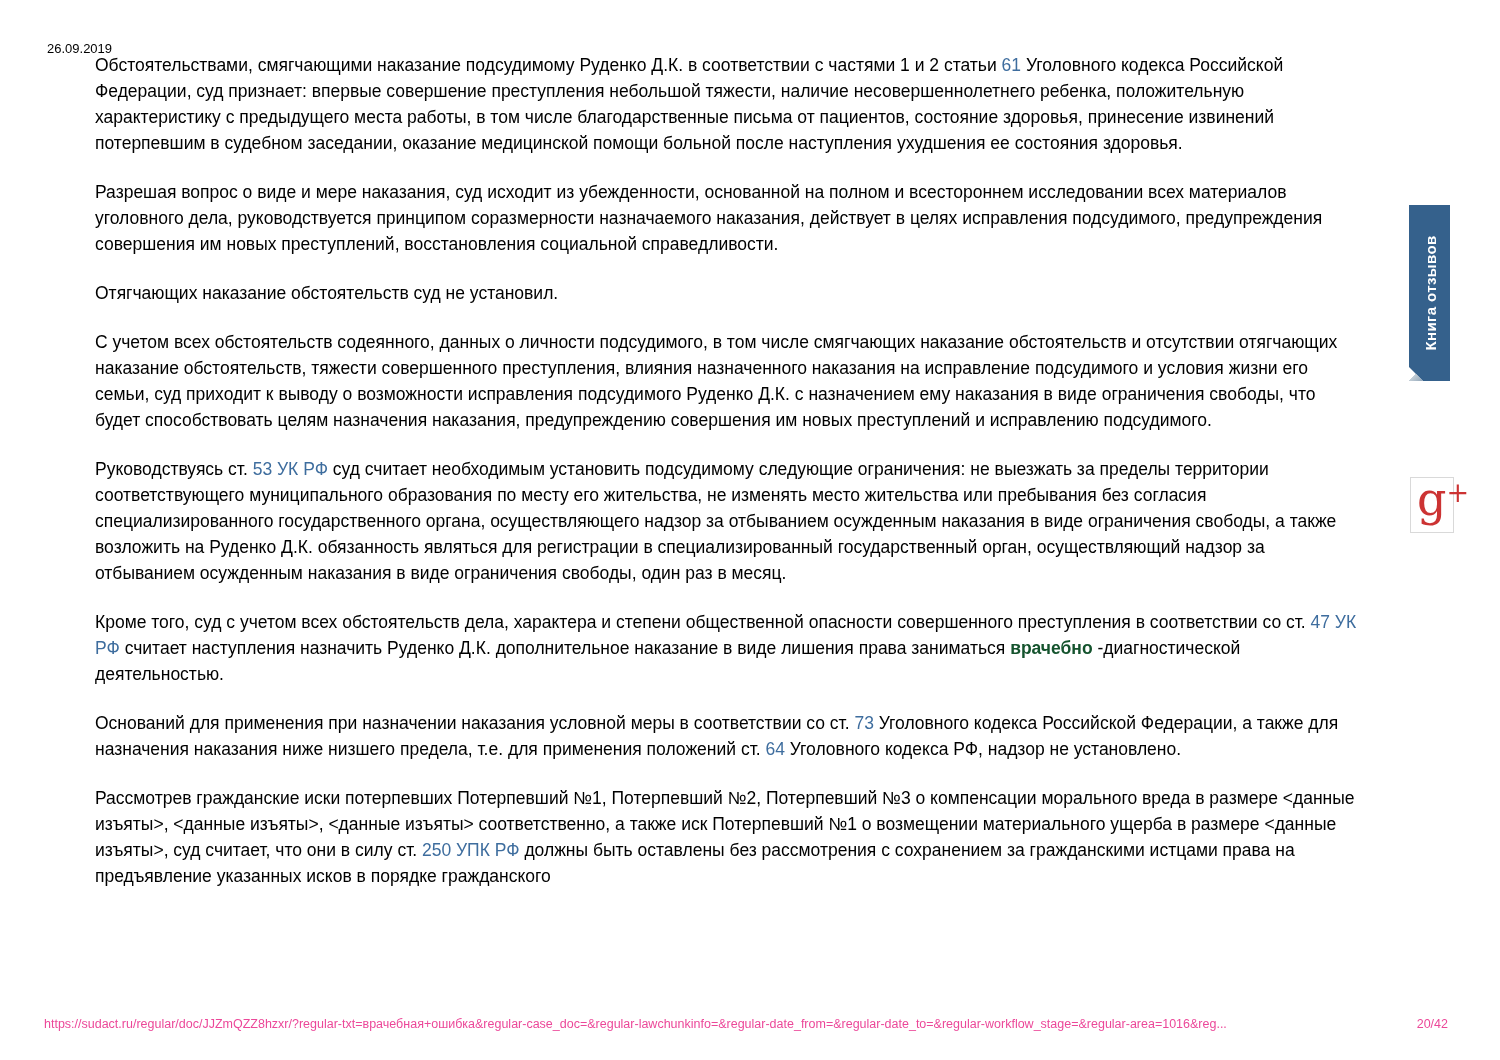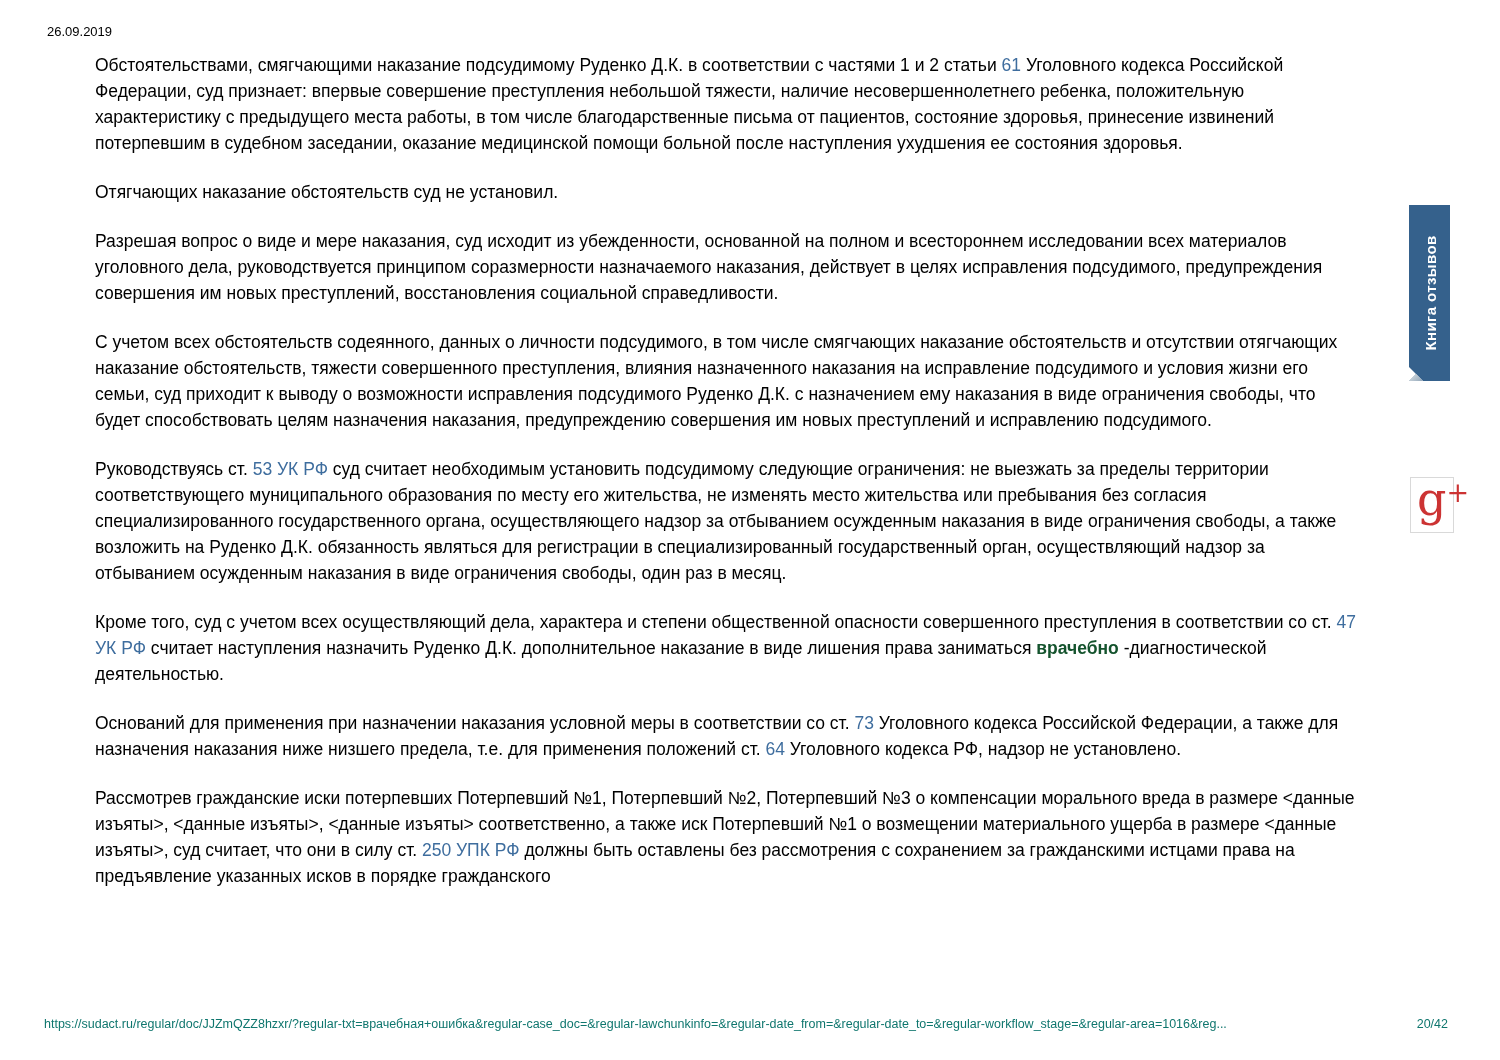--- a/index.html
+++ b/index.html
@@ -9,21 +9,21 @@
   .page {
     position: relative;
     width: 1500px;
     height: 1060px;
     background: #fff;
     overflow: hidden;
   }
 
   
   .print-header { position: absolute; top: 24px; left: 0; right: 0; height: 16px; font-size: 13px; color: #000; }
-  .header-date { position: absolute; left: 47px; top: 0; white-space: nowrap; text-align: right; }
+  .header-date { position: absolute; left: 47px; top: 17px; white-space: nowrap; text-align: right; }
   .header-title { position: absolute; left: 812px; top: 0; transform: translateX(-50%); white-space: nowrap; }
 
   
   .doc-body {
     position: absolute;
     left: 95px;
     top: 52px;
     width: 1263px;
     font-size: 17.5px;
     line-height: 26px;
@@ -93,44 +93,44 @@
   .gplus-plus { font-size: 27px; position: relative; top: -13px; left: 0px; }
 
   
   .print-footer {
     position: absolute;
     left: 44px;
     right: 52px;
     top: 1017px;
     height: 16px;
     font-size: 12.5px;
-    color: #0f766e;
+    color: #ec4899;
     display: flex;
     justify-content: space-between;
     align-items: flex-start;
   }
   .footer-url { white-space: nowrap; overflow: hidden; }
   .footer-page { white-space: nowrap; margin-left: 24px; }
 </style>
 </head>
 <body>
 
 <div class="page">
 
   <div class="print-header">
     <span class="header-date">26.09.2019</span>
   </div>
 
   <div class="doc-body">
       <p class="para"><span>Обстоятельствами, смягчающими наказание подсудимому Руденко Д.К. в соответствии с частями 1 и 2 статьи </span><a>61</a><span> Уголовного кодекса Российской Федерации, суд признает: впервые совершение преступления небольшой тяжести, наличие несовершеннолетнего ребенка, положительную характеристику с предыдущего места работы, в том числе благодарственные письма от пациентов, состояние здоровья, принесение извинений потерпевшим в судебном заседании, оказание медицинской помощи больной после наступления ухудшения ее состояния здоровья.</span></p>
+      <p class="para"><span>Разрешая вопрос о виде и мере наказания, суд исходит из убежденности, основанной на полном и всестороннем исследовании всех материалов уголовного дела, руководствуется принципом соразмерности назначаемого наказания, действует в целях исправления подсудимого, предупреждения совершения им новых преступлений, восстановления социальной справедливости.</span></p>
       <p class="para"><span>Отягчающих наказание обстоятельств суд не установил.</span></p>
-      <p class="para"><span>Разрешая вопрос о виде и мере наказания, суд исходит из убежденности, основанной на полном и всестороннем исследовании всех материалов уголовного дела, руководствуется принципом соразмерности назначаемого наказания, действует в целях исправления подсудимого, предупреждения совершения им новых преступлений, восстановления социальной справедливости.</span></p>
       <p class="para"><span>С учетом всех обстоятельств содеянного, данных о личности подсудимого, в том числе смягчающих наказание обстоятельств и отсутствии отягчающих наказание обстоятельств, тяжести совершенного преступления, влияния назначенного наказания на исправление подсудимого и условия жизни его семьи, суд приходит к выводу о возможности исправления подсудимого Руденко Д.К. с назначением ему наказания в виде ограничения свободы, что будет способствовать целям назначения наказания, предупреждению совершения им новых преступлений и исправлению подсудимого.</span></p>
       <p class="para"><span>Руководствуясь ст. </span><a>53 УК РФ</a><span> суд считает необходимым установить подсудимому следующие ограничения: не выезжать за пределы территории соответствующего муниципального образования по месту его жительства, не изменять место жительства или пребывания без согласия специализированного государственного органа, осуществляющего надзор за отбыванием осужденным наказания в виде ограничения свободы, а также возложить на Руденко Д.К. обязанность являться для регистрации в специализированный государственный орган, осуществляющий надзор за отбыванием осужденным наказания в виде ограничения свободы, один раз в месяц.</span></p>
-      <p class="para"><span>Кроме того, суд с учетом всех осуществляющий дела, характера и степени общественной опасности совершенного преступления в соответствии со ст. </span><a>47 УК РФ</a><span> считает наступления назначить Руденко Д.К. дополнительное наказание в виде лишения права заниматься </span><strong>врачебно</strong><span> -диагностической деятельностью.</span></p>
+      <p class="para"><span>Кроме того, суд с учетом всех обстоятельств дела, характера и степени общественной опасности совершенного преступления в соответствии со ст. </span><a>47 УК РФ</a><span> считает наступления назначить Руденко Д.К. дополнительное наказание в виде лишения права заниматься </span><strong>врачебно</strong><span> -диагностической деятельностью.</span></p>
       <p class="para"><span>Оснований для применения при назначении наказания условной меры в соответствии со ст. </span><a>73</a><span> Уголовного кодекса Российской Федерации, а также для назначения наказания ниже низшего предела, т.е. для применения положений ст. </span><a>64</a><span> Уголовного кодекса РФ, надзор не установлено.</span></p>
       <p class="para"><span>Рассмотрев гражданские иски потерпевших Потерпевший №1, Потерпевший №2, Потерпевший №3 о компенсации морального вреда в размере &lt;данные изъяты&gt;, &lt;данные изъяты&gt;, &lt;данные изъяты&gt; соответственно, а также иск Потерпевший №1 о возмещении материального ущерба в размере &lt;данные изъяты&gt;, суд считает, что они в силу ст. </span><a>250 УПК РФ</a><span> должны быть оставлены без рассмотрения с сохранением за гражданскими истцами права на предъявление указанных исков в порядке гражданского</span></p>
     </div>
 
   <div class="feedback-tab">
     <span class="feedback-tab-label">Книга отзывов</span>
   </div>
   <div class="tab-fold"></div>
 
   <div class="gplus-box">

